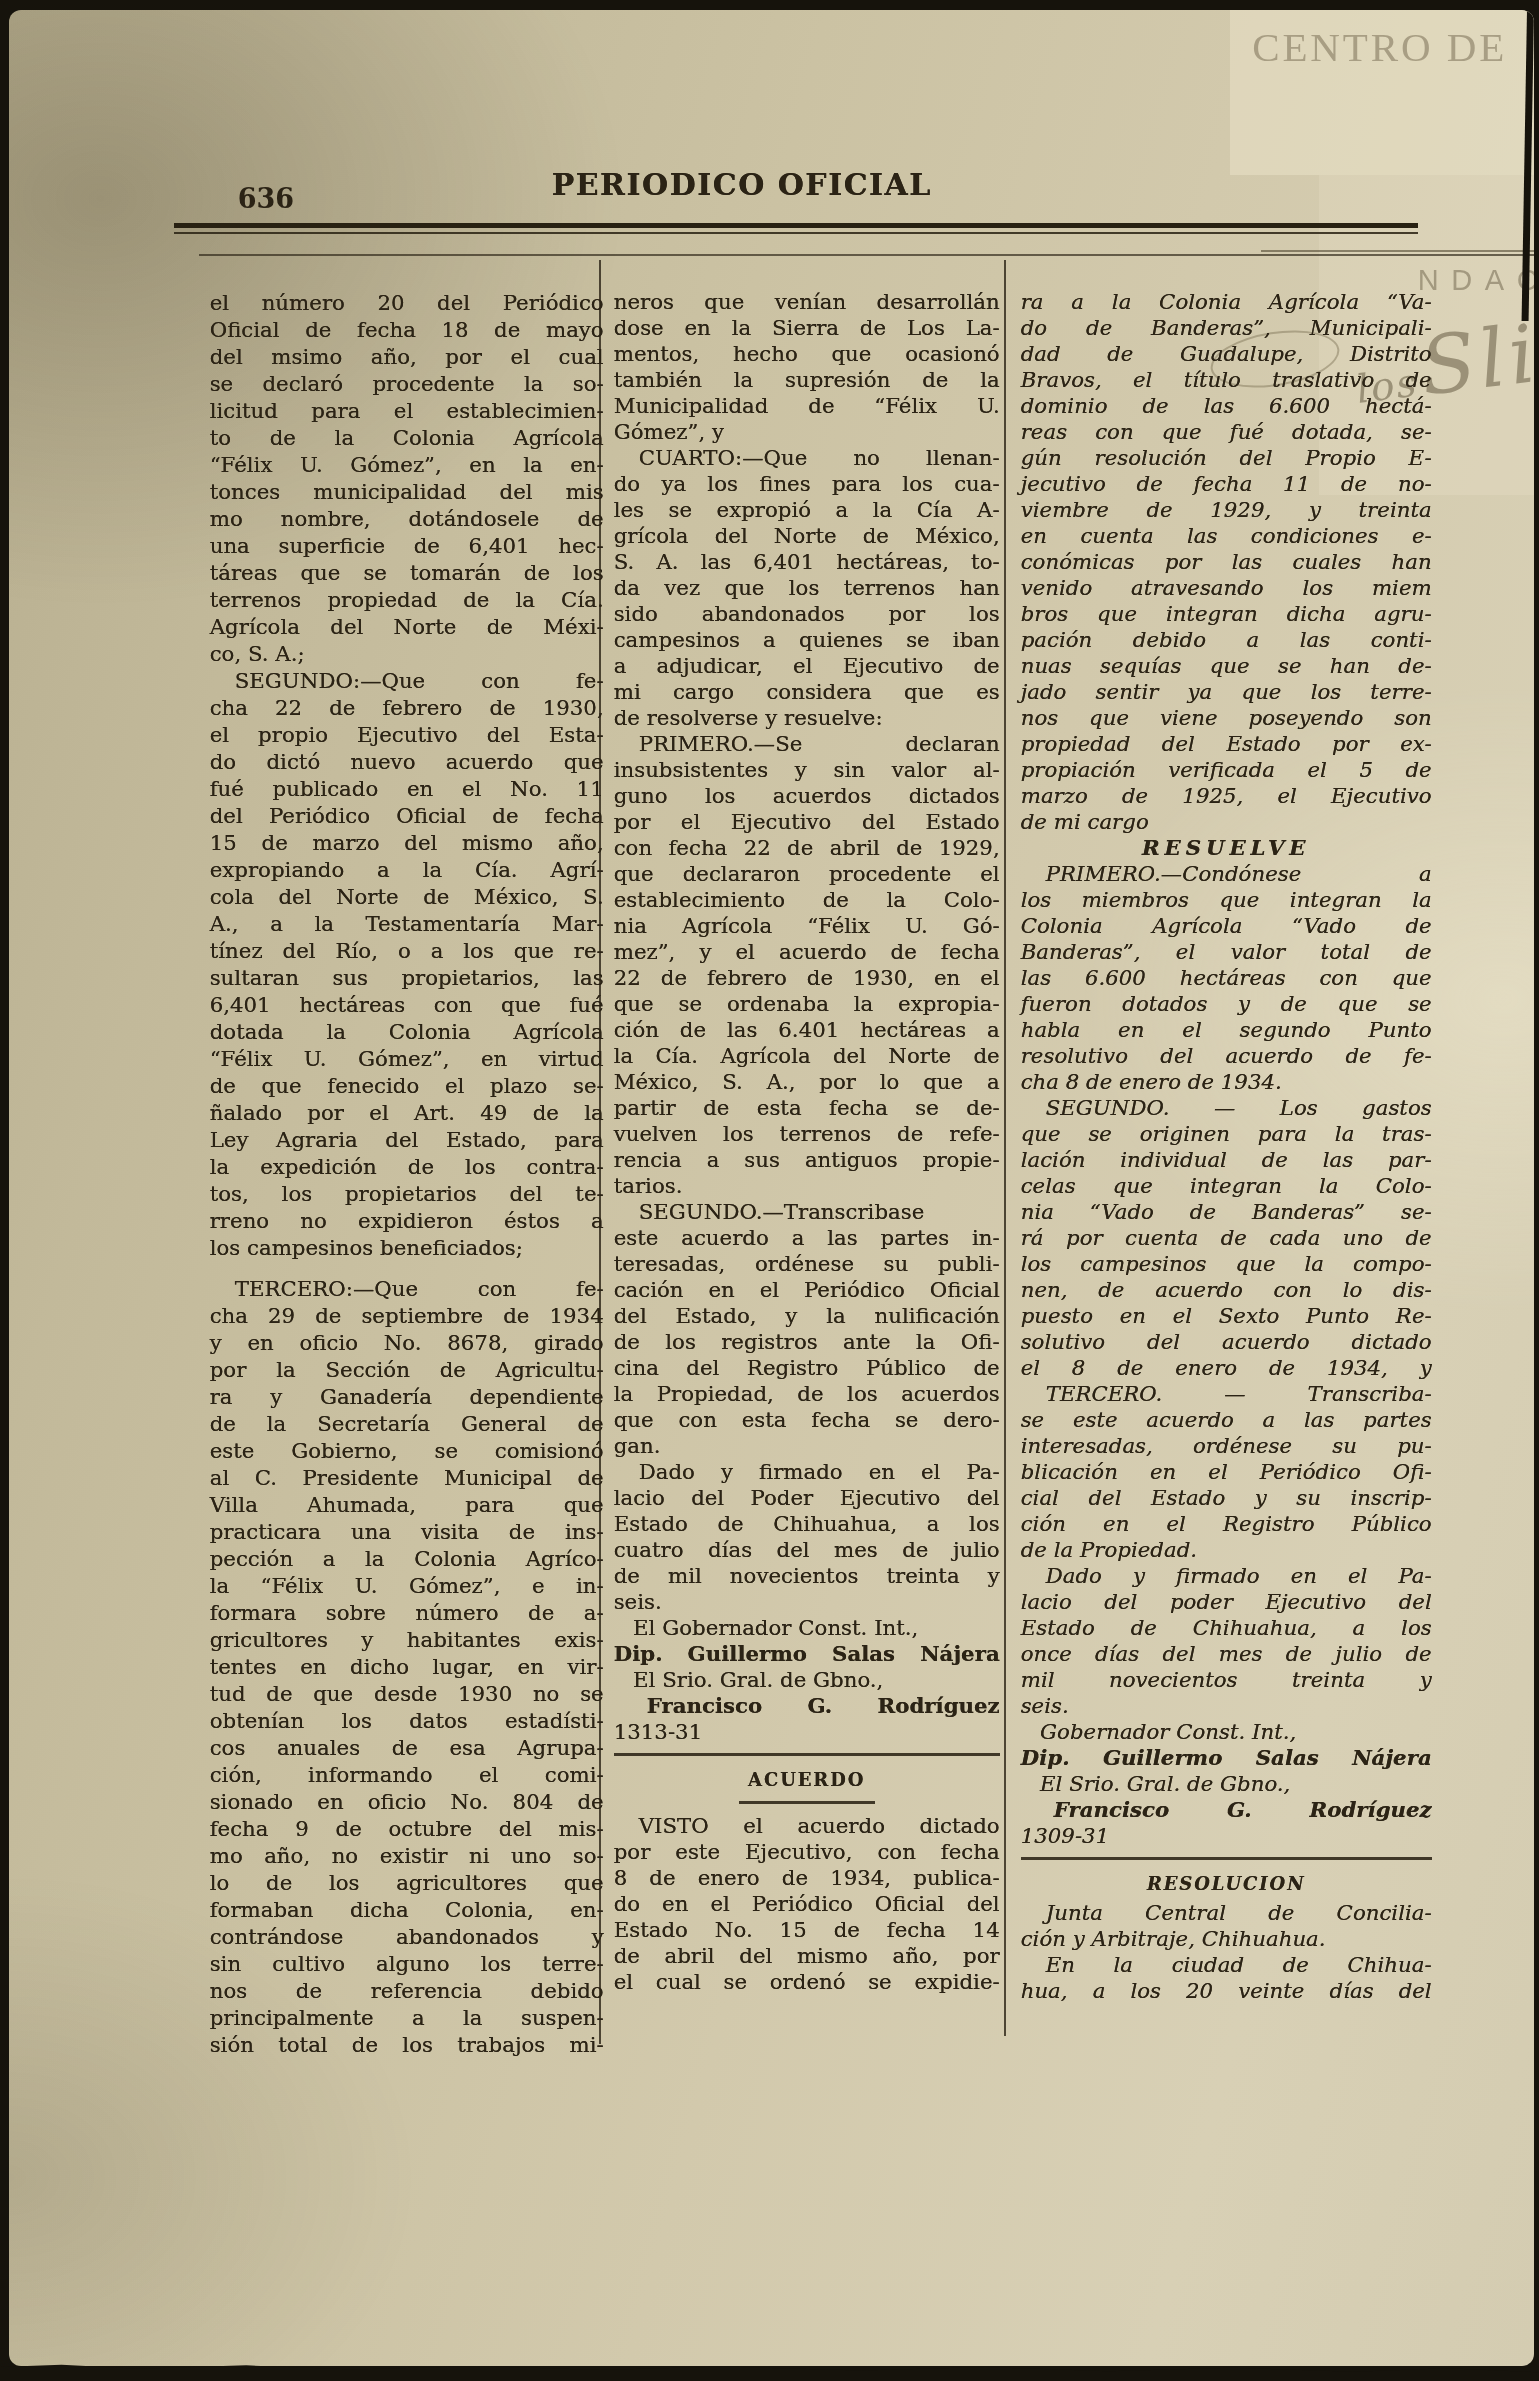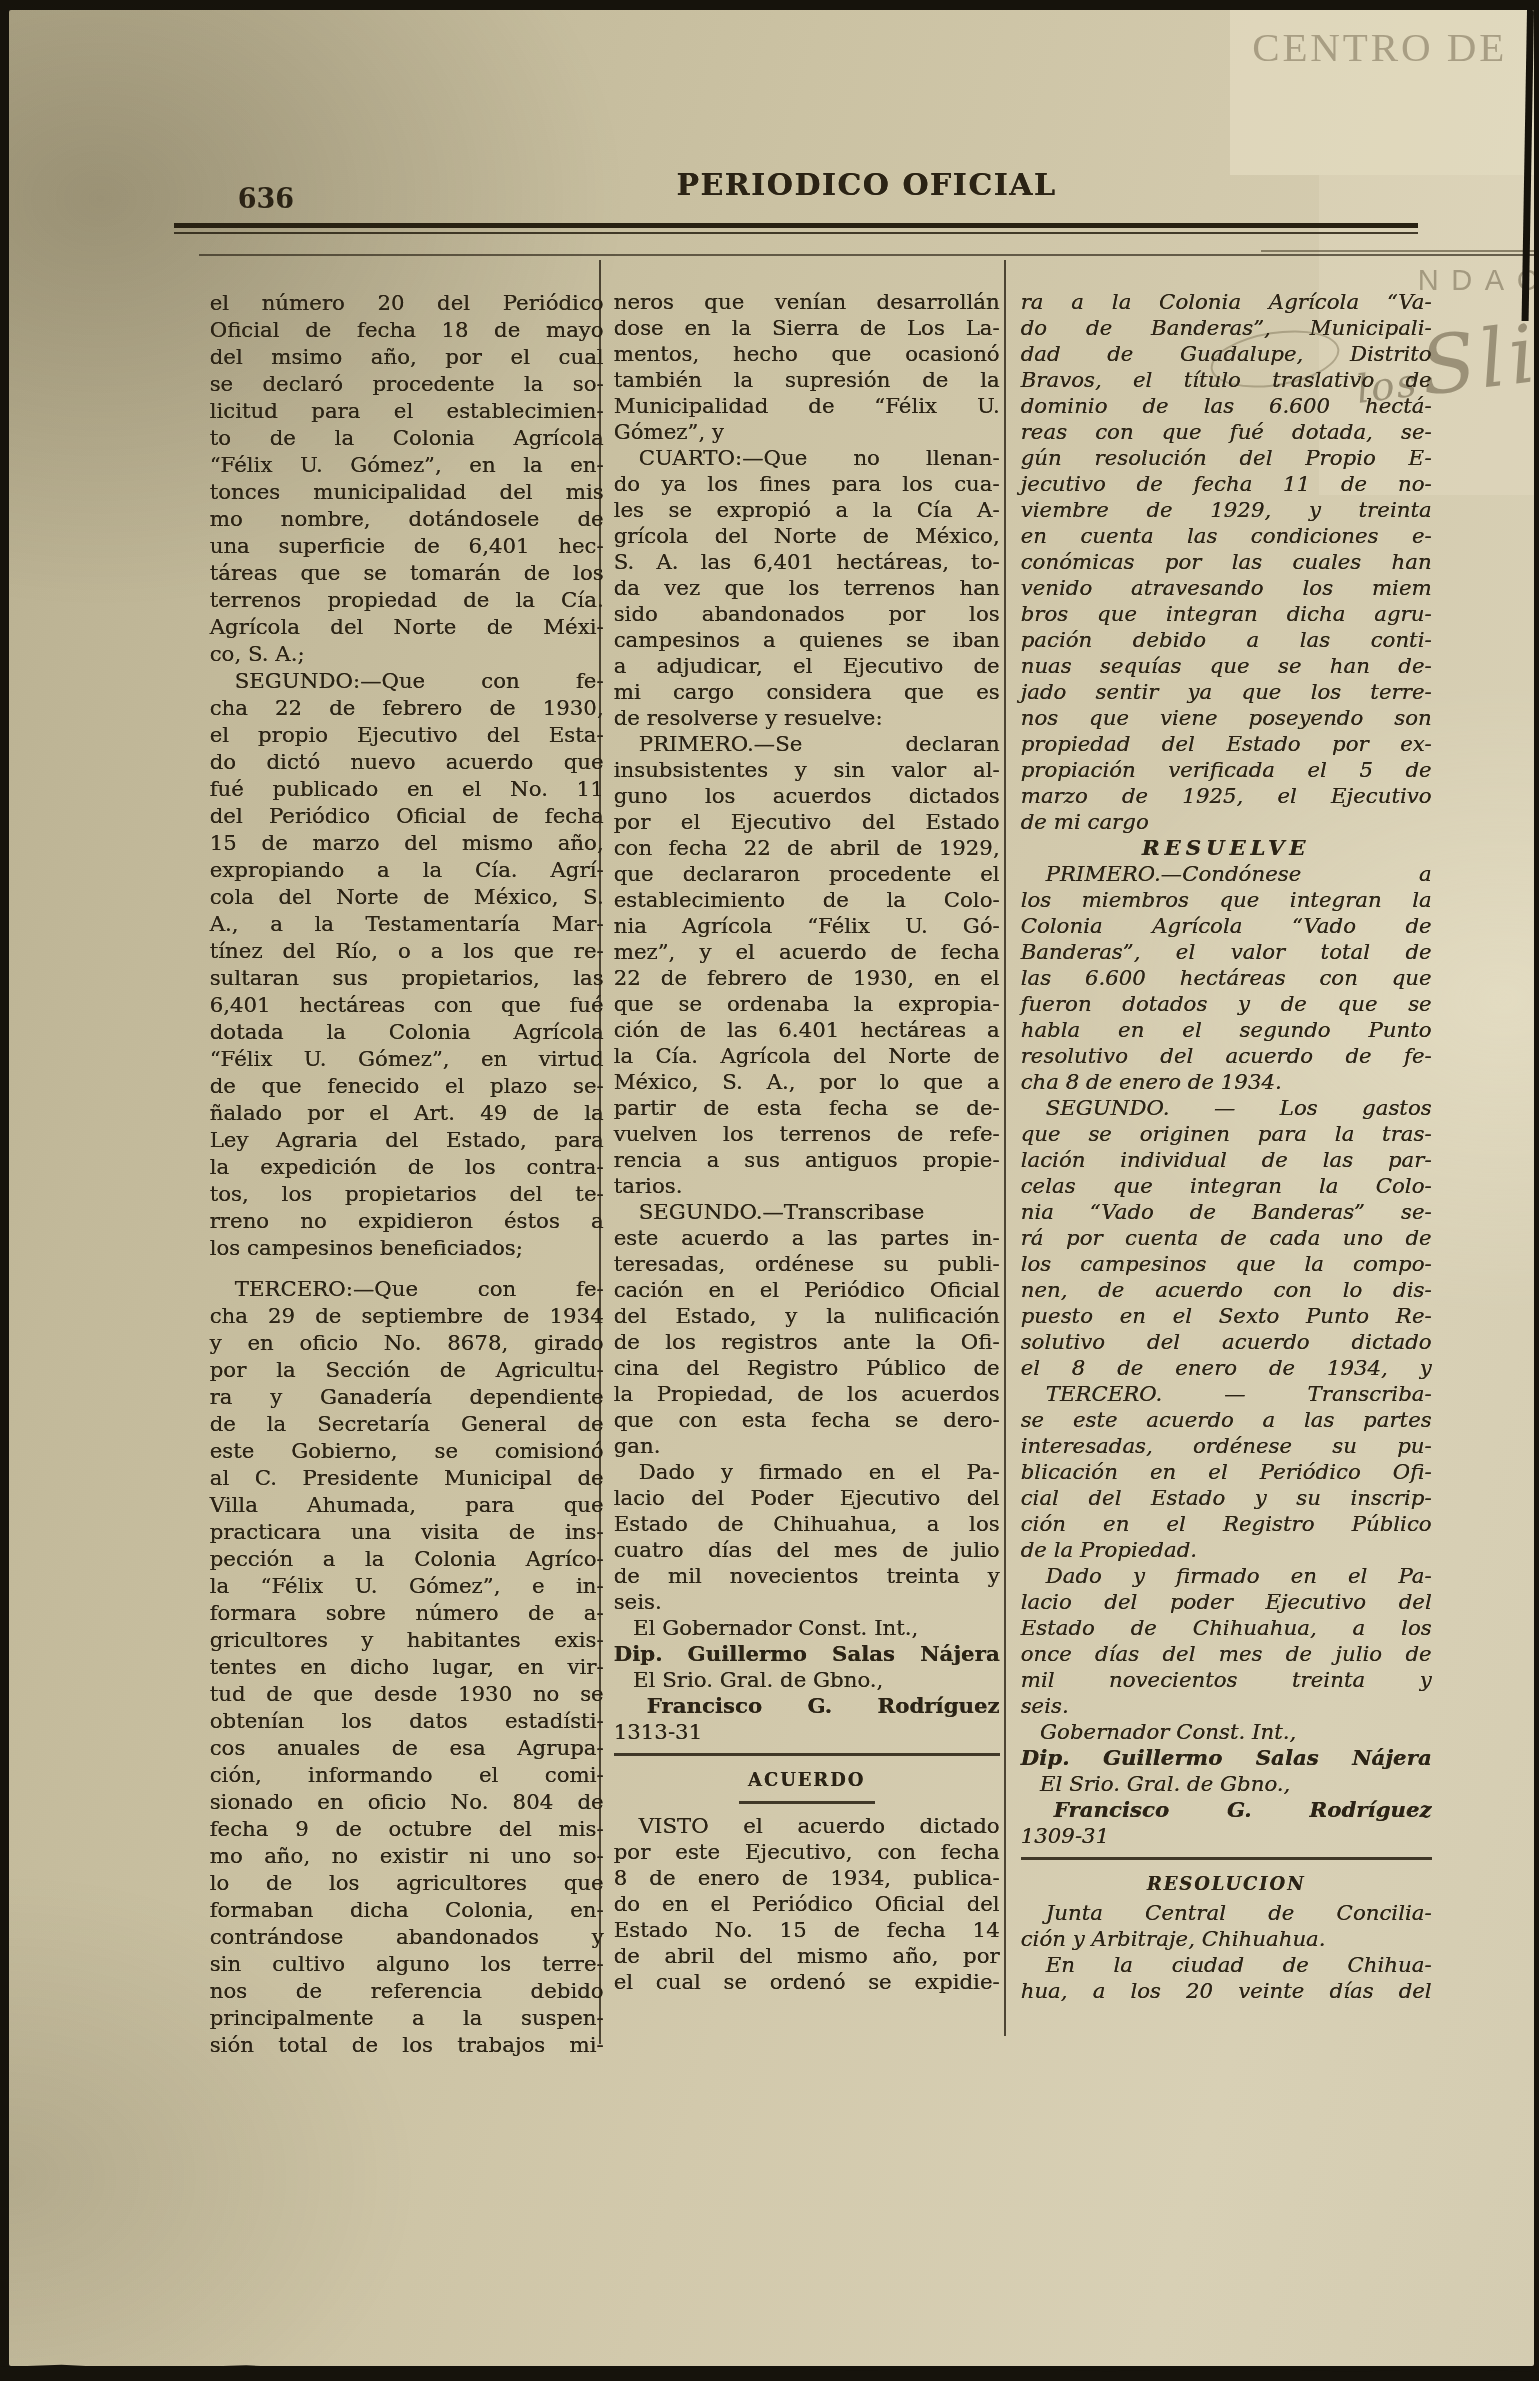--- a/index.html
+++ b/index.html
@@ -4,21 +4,21 @@
 <style>
   html,body{margin:0;padding:0;background:#0e0c08;}
   .stage{position:relative;width:1539px;height:2381px;background:#16130c;overflow:hidden;
          font-family:"DejaVu Serif",serif;}
   .page{position:absolute;left:8.7px;top:9.7px;right:4.9px;bottom:15.5px;overflow:hidden;
         background:
           radial-gradient(873px 679px at 6% 8%, rgba(58,50,28,.25), transparent 60%),
           radial-gradient(679px 505px at 0% 92%, rgba(58,50,28,.14), transparent 60%),
           radial-gradient(602px 446px at 98% 42%, rgba(255,249,226,.28), transparent 70%),
           linear-gradient(105deg,#b7ae8f 0%,#c2b99a 18%,#cbc2a3 38%,#d2c9ac 58%,#d8d0b5 82%,#d4ccb1 100%);
-        border-radius:2px;}
+        border-radius:12px;}
   
   .edge{position:absolute;background:#16130c;}
   .edge-right-sliver{right:0;top:0;width:6.8px;height:311px;transform:skewX(-1deg);transform-origin:top;}
   .tear{position:absolute;left:0;right:0;bottom:0;height:29px;background:#16130c;
         clip-path:polygon(0 52%,4% 44%,9% 58%,16% 46%,23% 60%,31% 48%,39% 62%,47% 50%,56% 64%,64% 52%,72% 66%,80% 54%,88% 68%,94% 56%,100% 70%,100% 100%,0 100%);}
   
   .patch{position:absolute;pointer-events:none;}
   .patch1{left:1221px;top:0;width:318px;height:165px;background:rgba(240,233,208,.42);}
   .patch2{left:1310px;top:165px;width:229px;height:320px;background:rgba(240,233,208,.22);}
   .watermark{position:absolute;left:1211px;top:9.7px;width:320px;text-align:center;
@@ -29,21 +29,21 @@
   .signature{position:absolute;left:1345px;top:303px;color:rgba(112,102,77,.6);
              font-family:"DejaVu Serif",serif;font-style:italic;transform:rotate(-7deg);
              white-space:nowrap;pointer-events:none;}
   .signature .pre{font-size:39px;letter-spacing:1.9px;}
   .signature .main{font-size:80px;letter-spacing:3.9px;}
   .pencil-circle{position:absolute;left:1201px;top:322px;width:126px;height:50px;
              border:2.9px solid rgba(104,94,66,.38);border-radius:50%;transform:rotate(-9deg);pointer-events:none;}
   .crease{position:absolute;left:1252px;top:240px;width:287px;height:1.9px;background:rgba(70,60,38,.55);}
   
   .pagenum{position:absolute;left:229px;top:173px;font-size:27px;font-weight:bold;color:#2b2315;}
-  .masthead{position:absolute;left:543px;top:157px;width:505px;text-align:right;
+  .masthead{position:absolute;left:543px;top:157px;width:505px;text-align:left;
             font-size:30px;font-weight:bold;letter-spacing:1.5px;color:#2b2315;
             text-shadow:0 0 0.6px rgba(43,35,21,.9);}
   .rule-heavy{position:absolute;left:165px;top:213px;width:1244px;height:5.8px;background:#282112;}
   .rule-heavy2{position:absolute;left:165px;top:222px;width:1244px;height:1.9px;background:rgba(40,33,18,.85);}
   .rule-thin{position:absolute;left:190px;top:244px;width:1349px;height:1.9px;background:rgba(40,33,18,.65);}
   
   .divider{position:absolute;width:1.9px;background:rgba(43,35,21,.8);}
   .d1{left:590px;top:250px;height:1784px;}
   .d2{left:995px;top:250px;height:1776px;}
   

